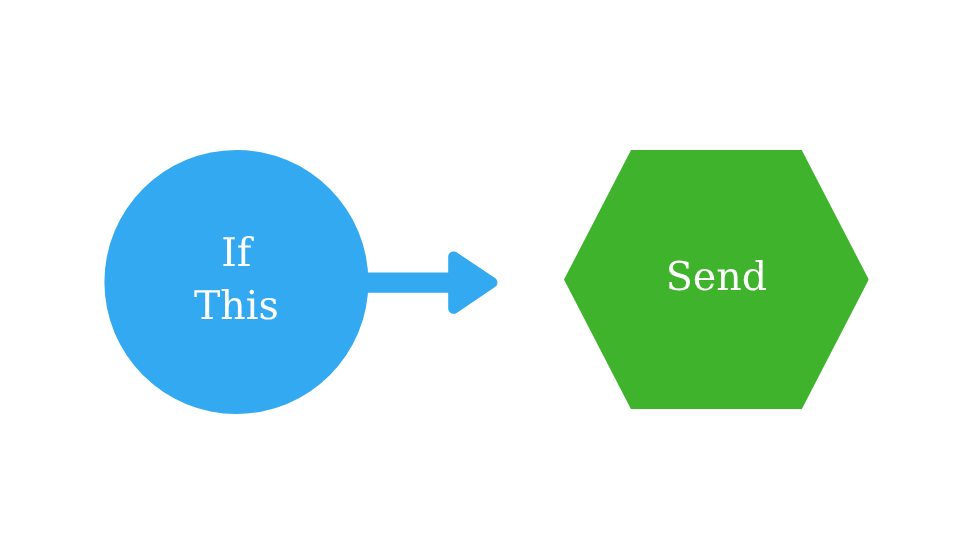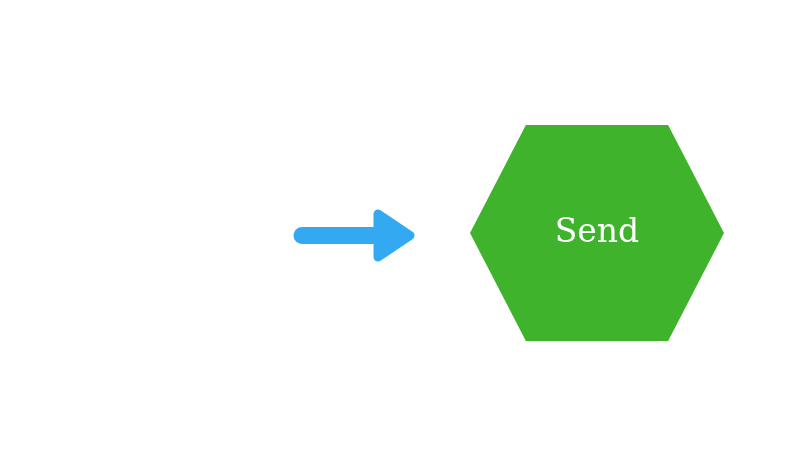--- a/index.html
+++ b/index.html
@@ -69,20 +69,26 @@
 </head>
 <body>
 
 <div class="canvas">
 
   <svg class="arrow-svg" width="810" height="450" viewBox="0 0 810 450" aria-hidden="true">
     <line class="arrow-shaft" x1="302" y1="235.5" x2="378" y2="235.5"></line>
     <polygon class="arrow-head" points="378,214 378,257 410,235.5"></polygon>
   </svg>
 
+  <div class="node node-circle">
+    <div class="node-label">
+      <div>If</div>
+      <div>This</div>
+    </div>
+  </div>
 
   <div class="node node-hexagon">
     <div class="node-label">
       <div>Send</div>
     </div>
   </div>
 
 </div>
 
 </body></html>

